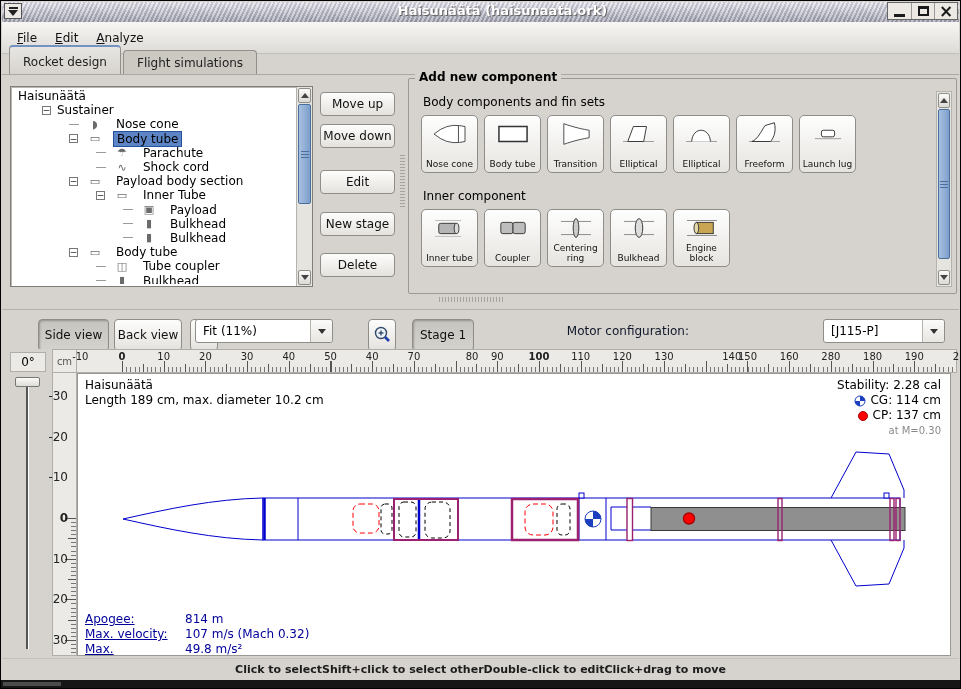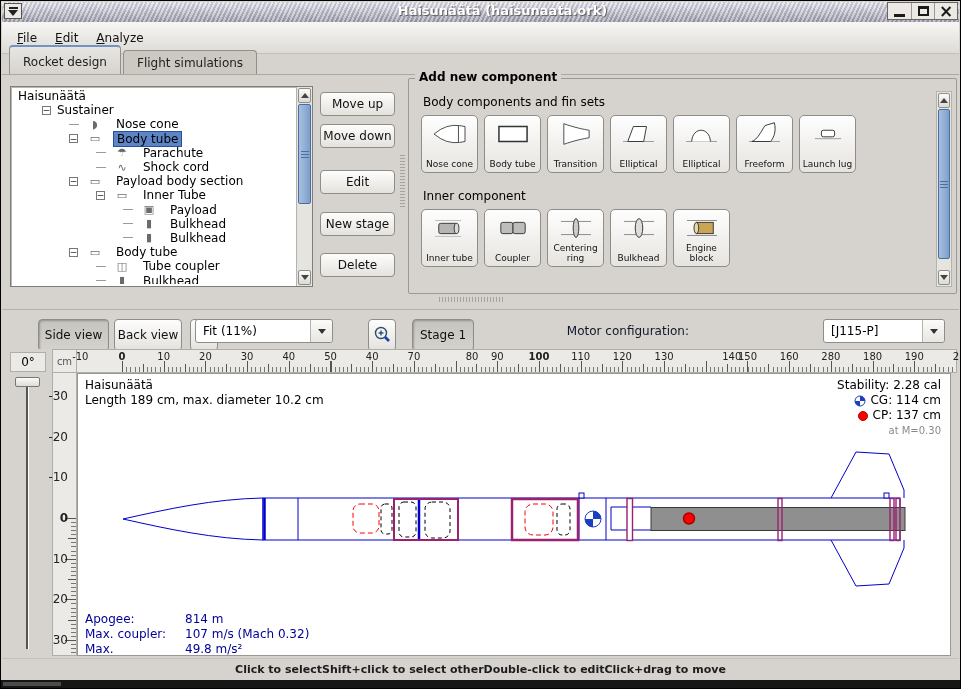--- a/index.html
+++ b/index.html
@@ -115,21 +115,21 @@
     background-position:right 145px,right 145px,right 145px;background-repeat:no-repeat;}
   .v-ruler span{position:absolute;right:8px;font-size:12px;color:#222;transform:translateY(-50%);}
   .v-ruler span.bold{font-weight:bold;}
   .canvas{position:absolute;left:75px;top:24px;width:874px;height:283px;background:#fff;border:1px solid #9a9894;overflow:hidden;}
   .rocket-info{position:absolute;left:7px;top:4px;font-size:12px;color:#000;line-height:15px;}
   .stability{position:absolute;right:9px;top:4px;font-size:12px;color:#000;line-height:15px;text-align:right;}
   .stability .row{display:flex;align-items:center;justify-content:flex-end;gap:4px;}
   .stability .mach{color:#8a8a8a;font-size:10px;}
   .flight{position:absolute;left:7px;top:238px;font-size:12px;color:#000099;line-height:15px;}
   .flight .frow{display:flex;}
-  .flight .fl{width:100px;}
+  .flight .fl{width:100px;text-decoration:underline;}
   .statusbar{position:absolute;left:1px;right:1px;bottom:8px;height:22px;background:#d6d3ce;border-top:1px solid #c4c2bd;
     display:flex;align-items:center;justify-content:center;font-size:11px;font-weight:bold;color:#1c1c1c;}
   .window-bottom{position:absolute;left:0;right:0;bottom:0;height:8px;background:#161616;}
   .window-bottom i{position:absolute;left:2px;top:2px;width:58px;height:4px;background:#4c4c4c;}
 </style>
 </head>
 <body>
 
 <div class="window">
 
@@ -519,21 +519,21 @@
             <span>at M=0.30</span>
           </div>
       </div>
 
       <div class="flight" id="flight">
           <div class="frow">
             <span class="fl">Apogee:</span>
             <span>814 m</span>
           </div>
           <div class="frow">
-            <span class="fl">Max. coupler:</span>
+            <span class="fl">Max. velocity:</span>
             <span>107 m/s  (Mach 0.32)</span>
           </div>
           <div class="frow">
             <span class="fl">Max. acceleration:</span>
             <span>49.8 m/s²</span>
           </div>
         </div>
     </div>
   </div>
 

